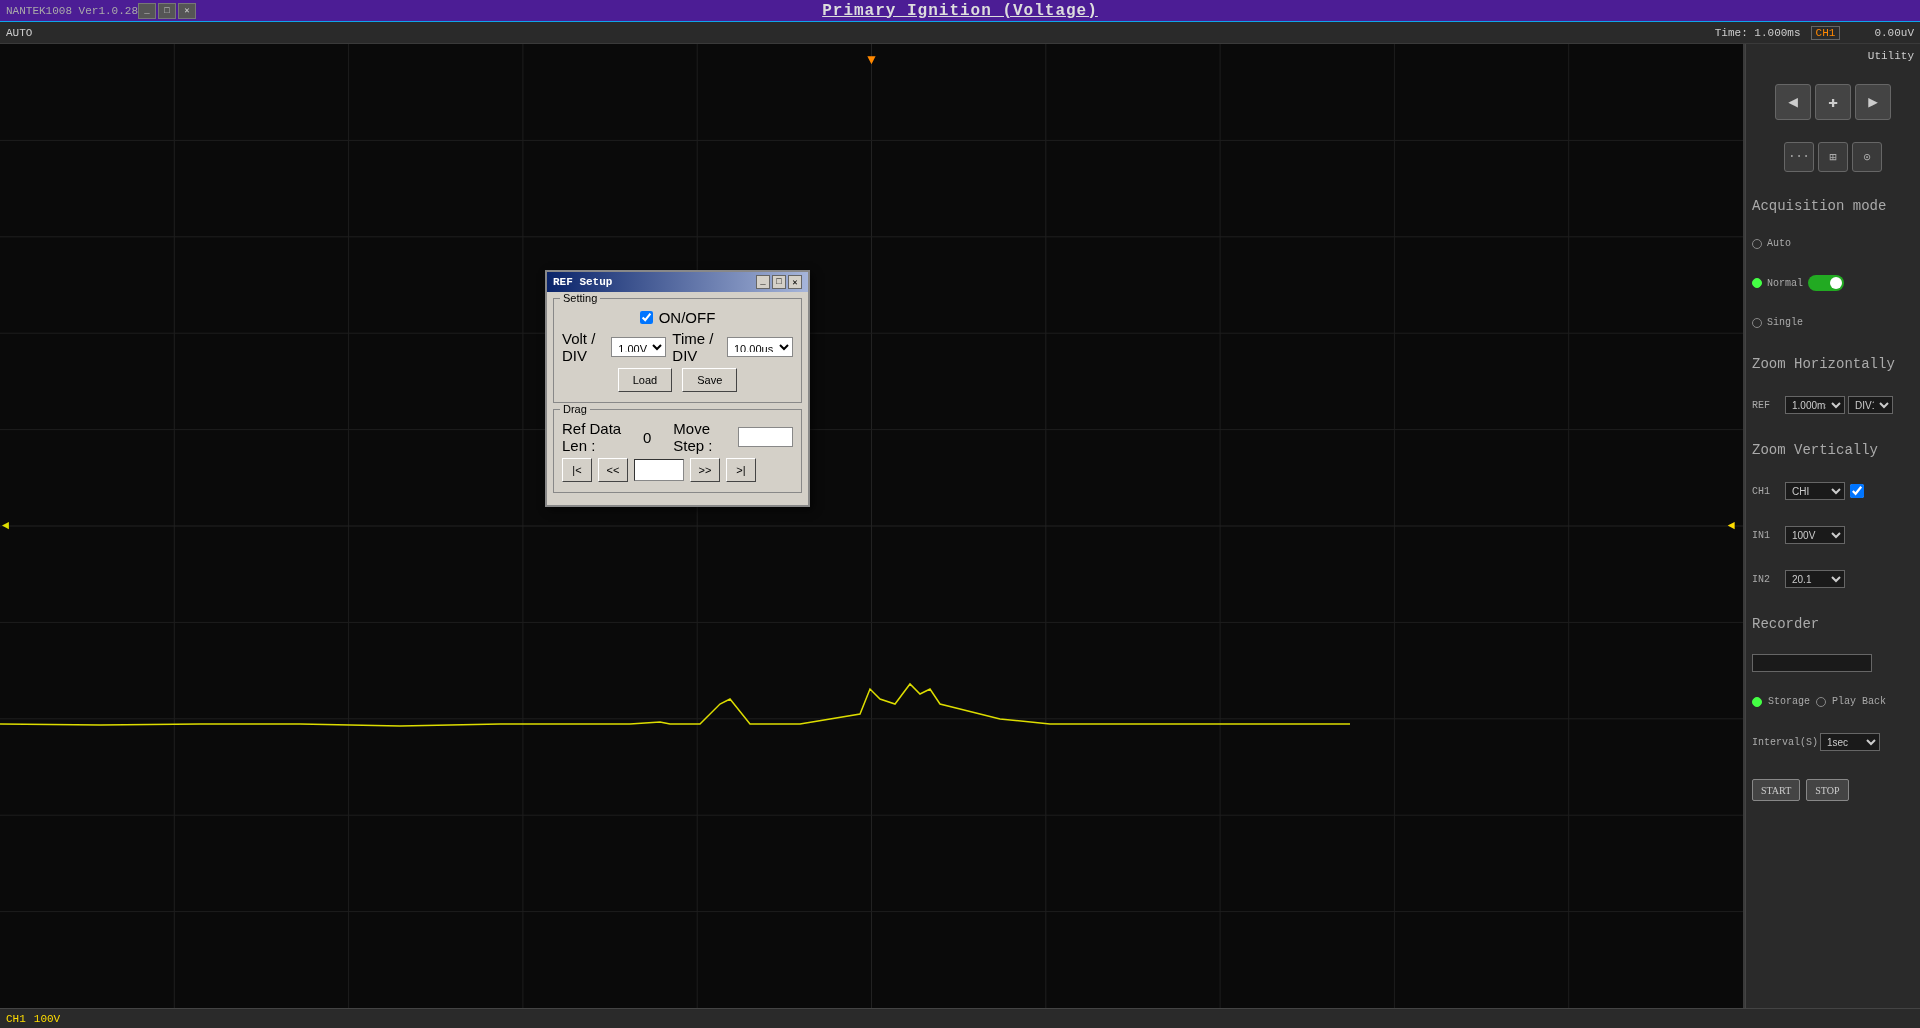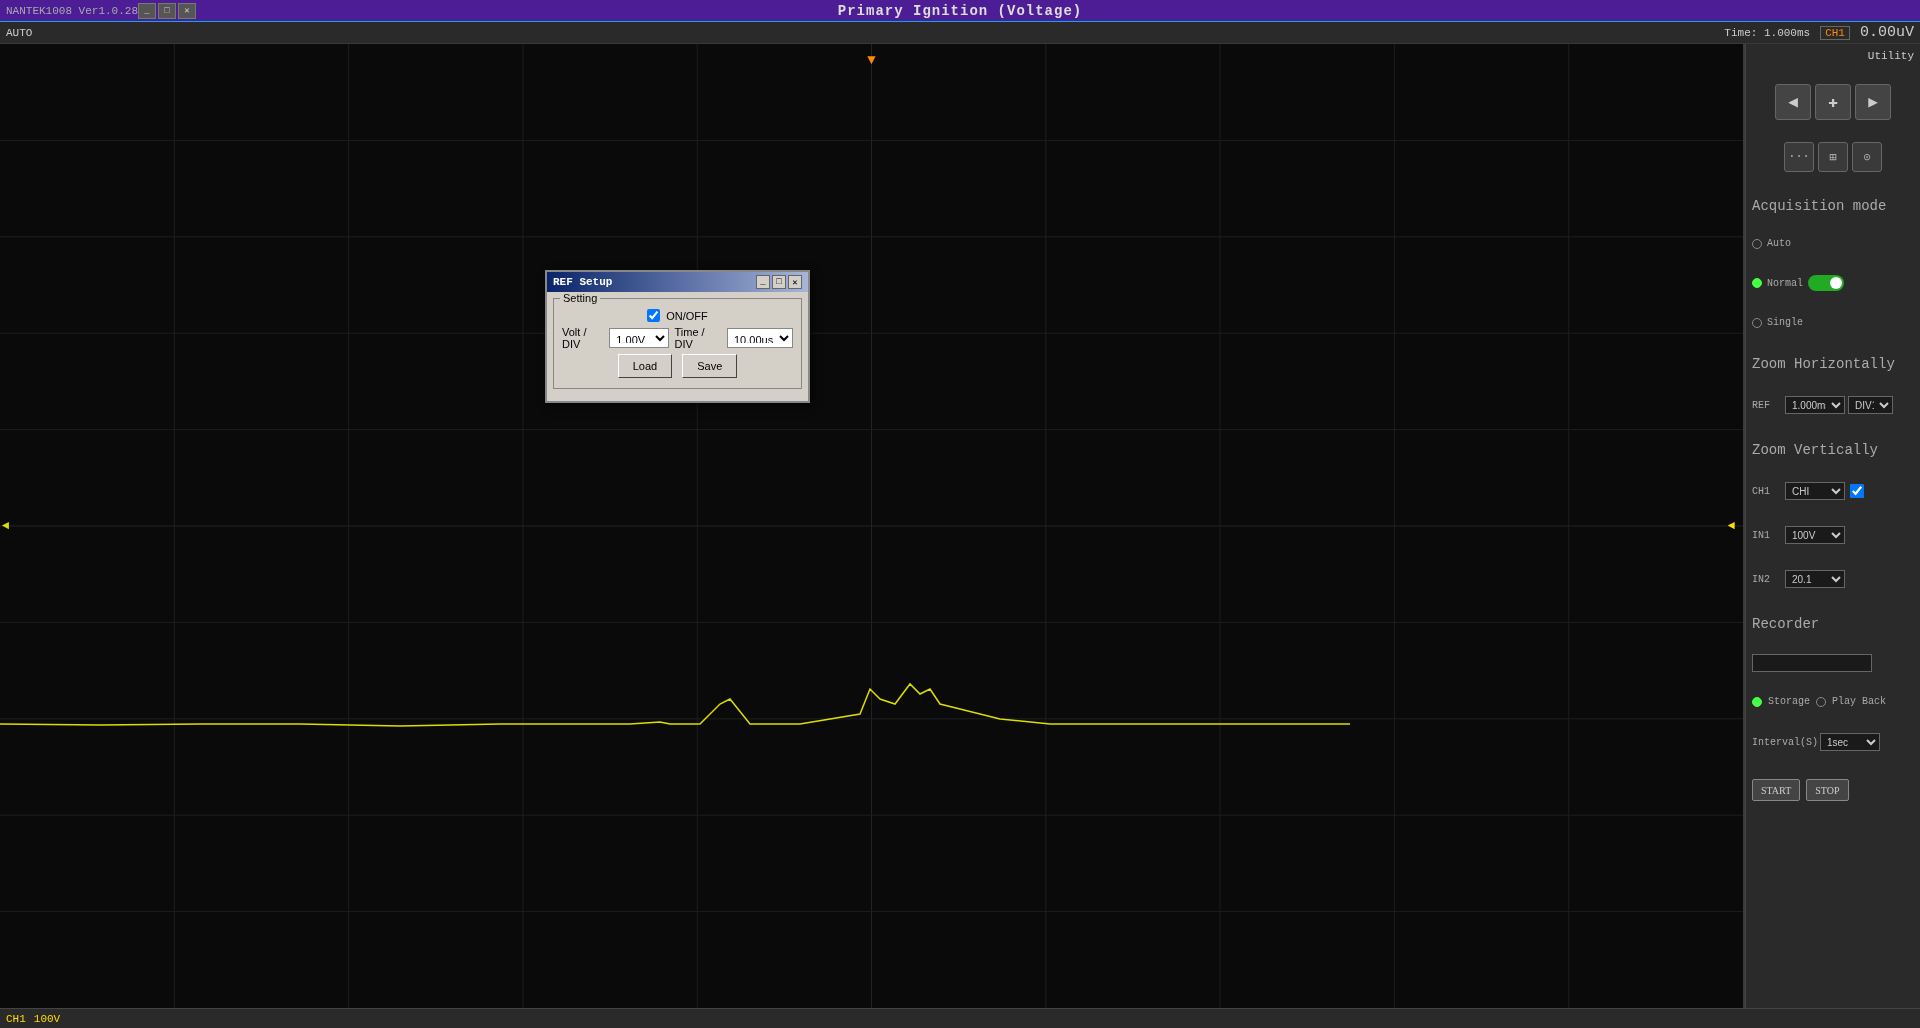--- a/index.html
+++ b/index.html
@@ -28,23 +28,24 @@
     #app-title-left {
       color: #aaa;
       font-size: 11px;
       padding-left: 6px;
     }
     #window-title-center {
       position: absolute;
       left: 50%;
       transform: translateX(-50%);
       color: #ddd;
-      font-size: 14px;
+      font-size: 16px;
       font-weight: bold;
       letter-spacing: 1px;
+      text-decoration: underline;
     }
     #window-controls {
       display: flex;
       gap: 2px;
       padding-right: 4px;
     }
     .win-btn {
       width: 18px;
       height: 16px;
       background: #555;
@@ -79,21 +80,22 @@
     }
     #ch1-badge {
       background: #2a2a2a;
       color: #ff8800;
       font-size: 11px;
       padding: 0 4px;
       border: 1px solid #666;
     }
     #voltage-display {
       color: #ccc;
-      font-size: 15px;
+      font-size: 11px;
+      margin-left: 24px;
     }
 
     
     #main-layout {
       display: flex;
       width: 100%;
       height: calc(1028px - 22px - 22px - 20px);
     }
 
     
@@ -349,21 +351,21 @@
       padding: 0 3px;
       font-size: 11px;
       color: #000;
     }
     .dialog-row {
       display: flex;
       align-items: center;
       gap: 6px;
       margin: 4px 0;
     }
-    .dialog-label { font-size: 11px; color: #000; }
+    .dialog-label { font-size: 15px; color: #000; }
     .dialog-select {
       height: 20px;
       background: white;
       border: 1px solid #888;
       font-size: 11px;
       padding: 4px 2px;
       color: #000;
     }
     .dialog-checkbox {
       width: 13px;
@@ -647,14 +649,30 @@
           <option>1ms</option>
           <option>10ms</option>
         </select>
       </div>
       <div class="dialog-row" style="justify-content:center; gap:10px;">
         <button class="dialog-btn">Load</button>
         <button class="dialog-btn">Save</button>
       </div>
     </div>
 
+    <div class="dialog-section">
+      <span class="dialog-section-label">Drag</span>
+      <div class="dialog-row">
+        <span class="dialog-label">Ref Data Len :</span>
+        <span class="dialog-label" style="margin-left:4px;">0</span>
+        <span class="dialog-label" style="margin-left:16px;">Move Step :</span>
+        <input type="text" class="dialog-step-input" style="">
+      </div>
+      <div class="dialog-row">
+        <button class="dialog-nav-btn">|&lt;</button>
+        <button class="dialog-nav-btn">&lt;&lt;</button>
+        <input type="text" class="dialog-position-input" style="">
+        <button class="dialog-nav-btn">&gt;&gt;</button>
+        <button class="dialog-nav-btn">&gt;|</button>
+      </div>
+    </div>
   </div>
 </div>
 
 </body></html>

